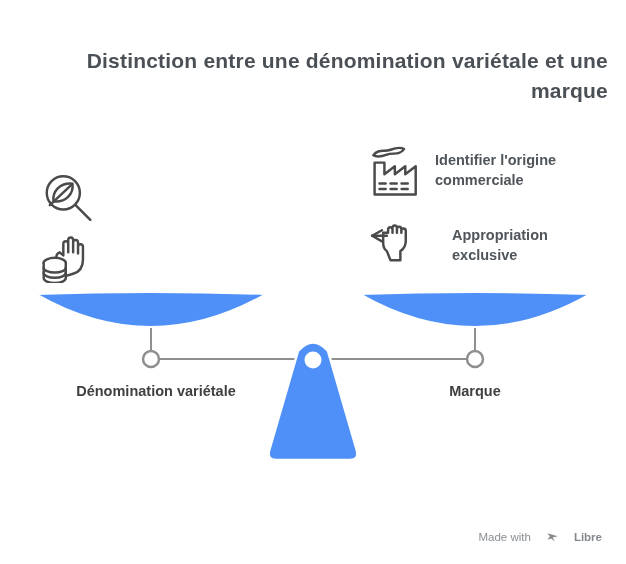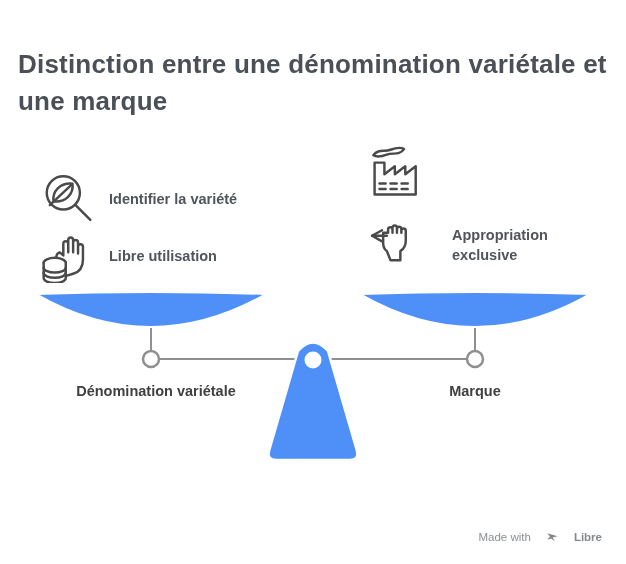--- a/index.html
+++ b/index.html
@@ -2,21 +2,21 @@
 <html><head>
 <meta charset="utf-8">
 <style>
   html,body{margin:0;padding:0;}
   body{
     width:626px;height:564px;position:relative;background:#ffffff;
     font-family:"Liberation Sans", sans-serif;overflow:hidden;
   }
   .title{
     position:absolute;top:46px;left:18px;right:18px;
-    text-align:left;font-size:26px;font-weight:700;color:#4a5056;
+    text-align:right;font-size:21px;font-weight:700;color:#4a5056;
     line-height:1.42;letter-spacing:.2px;
   }
   .feature{
     position:absolute;display:flex;align-items:center;gap:15px;
   }
   .feature .icon-box{width:54px;height:54px;flex:0 0 auto;display:flex;align-items:center;justify-content:center;}
   .feature .label{
     font-size:14.5px;font-weight:700;color:#4f555a;line-height:1.38;
   }
   #feat-l1{left:40px;top:172px;}
@@ -46,49 +46,48 @@
 
 <div class="feature" id="feat-l1">
   <div class="icon-box">
     <svg width="54" height="54" viewBox="0 0 44 44" fill="none" stroke="#4a4a4a" stroke-width="2" stroke-linecap="round" stroke-linejoin="round">
       <circle cx="19" cy="17" r="13.5"></circle>
       <line x1="29" y1="27" x2="41" y2="39"></line>
       <path d="M11,24 C10,16 16,8.5 26.5,9.5 C27.5,18 21,25 11,24 Z"></path>
       <line x1="8" y1="27" x2="26" y2="10"></line>
     </svg>
   </div>
-  <div class="label">Identifier la variété</div>
 </div>
 
 <div class="feature" id="feat-l2">
   <div class="icon-box">
     <svg width="54" height="54" viewBox="0 0 44 44" fill="none" stroke="#4a4a4a" stroke-width="2" stroke-linecap="round" stroke-linejoin="round">
       <path d="M15,27 c-2.5,-3.5 -2,-7 1,-8 l3,2.5 v-9.5 c0,-2.8 4,-2.8 4,0 v7 v-10 c0,-2.8 4,-2.8 4,0 v10 v-8 c0,-2.8 4,-2.8 4,0 v9 v-5.5 c0,-2.8 4,-2.8 4,0 v10.5 c0,6 -3,10 -8,11.5 l-5,1.5"></path>
       <ellipse cx="12" cy="27.5" rx="9" ry="4" fill="#ffffff"></ellipse>
       <path d="M3,27.5 v12.5 c0,2.3 4,4 9,4 s9,-1.7 9,-4 v-12.5" fill="#ffffff"></path>
       <path d="M3,31.5 c0,2.3 4,4 9,4 s9,-1.7 9,-4"></path>
       <path d="M3,35.7 c0,2.3 4,4 9,4 s9,-1.7 9,-4"></path>
     </svg>
   </div>
-  <div class="label">Libre utilisation</div>
 </div>
 
 <div class="feature" id="feat-r1">
   <div class="icon-box">
     <svg width="56" height="56" viewBox="0 0 44 44" fill="none" stroke="#4a4a4a" stroke-width="2" stroke-linecap="round" stroke-linejoin="round">
       <path d="M6,10 C10,4.5 15,7.5 20,5.5 C24,4 28,3 31,5 C27,10.5 22,7.5 17,9.5 C13,11 9,12 6,10 Z"></path>
       <path d="M7,42 V16 h8 v9.5 l8.5,-6.5 v6.5 l8.5,-6.5 v6.5 l8.5,-6.5 V42 Z"></path>
       <line x1="11" y1="33" x2="16" y2="33"></line>
         <line x1="11" y1="37.5" x2="16" y2="37.5"></line>
       <line x1="20" y1="33" x2="25" y2="33"></line>
         <line x1="20" y1="37.5" x2="25" y2="37.5"></line>
       <line x1="29" y1="33" x2="34" y2="33"></line>
         <line x1="29" y1="37.5" x2="34" y2="37.5"></line>
     </svg>
   </div>
+  <div class="label">Identifier l'origine commerciale</div>
 </div>
 
 <div class="feature" id="feat-r2">
   <div class="icon-box">
     <svg width="54" height="54" viewBox="0 0 44 44" fill="none" stroke="#4a4a4a" stroke-width="2" stroke-linecap="round" stroke-linejoin="round">
       <path d="M13,10 L5,14.5 L13,19"></path>
       <line x1="5" y1="14.5" x2="17" y2="14.5"></line>
       <path d="M17,27 c-2,-1.5 -3,-3.5 -3,-6.5 v-8.5 h4 v-2.5 c0,-2.6 3.6,-2.6 3.6,0 v2.5 v-4 c0,-2.6 3.6,-2.6 3.6,0 v4 v-3 c0,-2.6 3.6,-2.6 3.6,0 v3 v-1.5 c0,-2.6 3.6,-2.6 3.6,0 v8 c0,4.5 -2,7 -4.4,8.5 v7.5 h-8 z"></path>
     </svg>
   </div>

